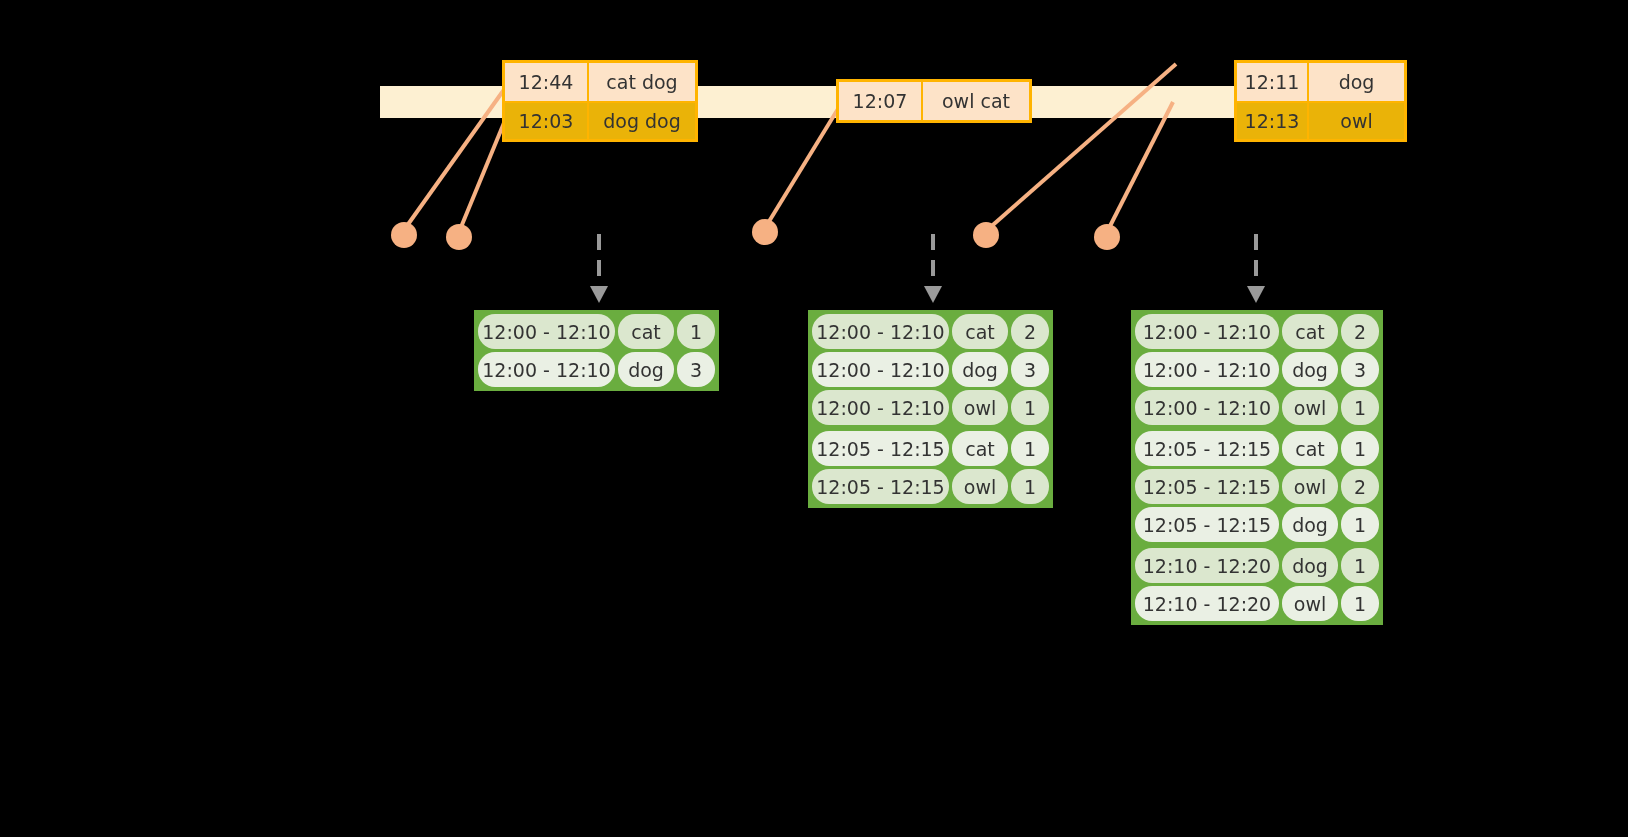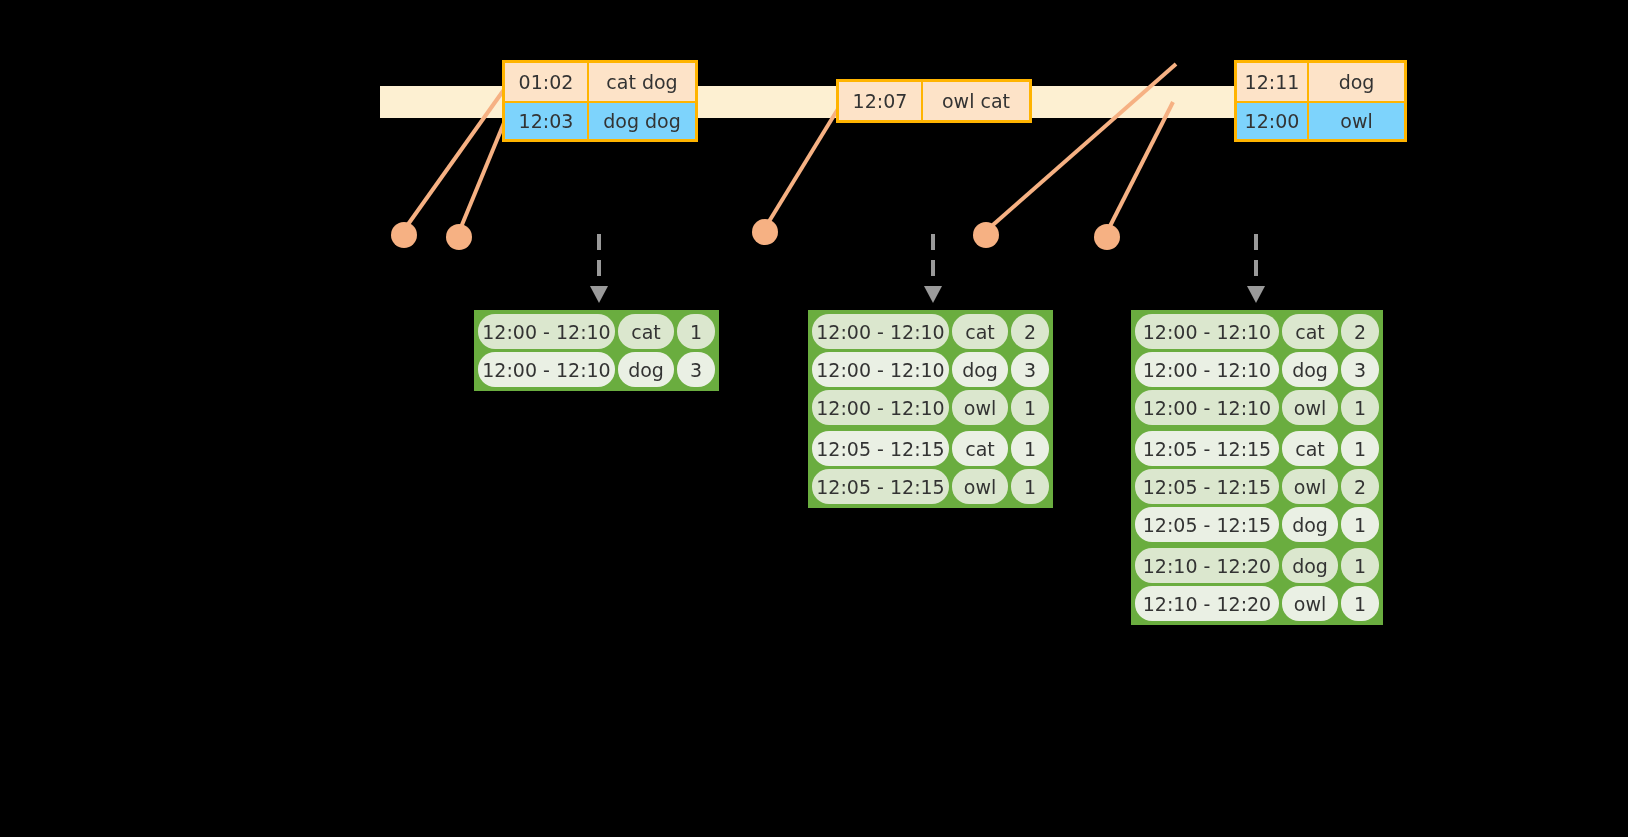--- a/index.html
+++ b/index.html
@@ -13,21 +13,21 @@
 
   
   .evt-box{position:absolute;border:3px solid #ffb400;box-sizing:border-box;}
   .evt-row{display:flex;height:38px;box-sizing:border-box;}
   .evt-row+.evt-row{border-top:2px solid #ffb400;}
   .evt-cell{display:flex;align-items:center;justify-content:center;
      font-size:19px;color:#333;box-sizing:border-box;white-space:nowrap;}
   .evt-time{width:84px;border-right:2px solid #ffb400;}
   .evt-val{flex:1;}
   .row-a .evt-cell{background:#fde3c8;}
-  .row-b .evt-cell{background:#7dd3fc;}
+  .row-b .evt-cell{background:#eab308;}
 
   #evt1{left:502px;top:60px;width:196px;}
   #evt1 .evt-val{width:112px;}
   #evt2{left:836px;top:79px;width:196px;}
   #evt2 .evt-val{width:112px;}
   #evt3{left:1234px;top:60px;width:173px;}
   #evt3 .evt-time{width:72px;}
   #evt3 .evt-val{width:95px;}
 
   
@@ -73,21 +73,21 @@
   <svg class="links">
     <line x1="404" y1="230" x2="508" y2="84" stroke="#f6b183" stroke-width="4"></line>
     <line x1="459" y1="232" x2="506" y2="118" stroke="#f6b183" stroke-width="4"></line>
     <line x1="765" y1="228" x2="841" y2="104" stroke="#f6b183" stroke-width="4"></line>
     <line x1="986" y1="231" x2="1176" y2="64" stroke="#f6b183" stroke-width="4"></line>
     <line x1="1107" y1="232" x2="1173" y2="102" stroke="#f6b183" stroke-width="4"></line>
   </svg>
 
   <div class="evt-box" id="evt1">
     <div class="evt-row row-a">
-      <div class="evt-cell evt-time">01:02</div>
+      <div class="evt-cell evt-time">12:44</div>
       <div class="evt-cell evt-val">cat dog</div>
     </div>
     <div class="evt-row row-b">
       <div class="evt-cell evt-time">12:03</div>
       <div class="evt-cell evt-val">dog dog</div>
     </div>
   </div>
 
   <div class="evt-box" id="evt2">
     <div class="evt-row row-a">
@@ -95,21 +95,21 @@
       <div class="evt-cell evt-val">owl cat</div>
     </div>
   </div>
 
   <div class="evt-box" id="evt3">
     <div class="evt-row row-a">
       <div class="evt-cell evt-time">12:11</div>
       <div class="evt-cell evt-val">dog</div>
     </div>
     <div class="evt-row row-b">
-      <div class="evt-cell evt-time">12:00</div>
+      <div class="evt-cell evt-time">12:13</div>
       <div class="evt-cell evt-val">owl</div>
     </div>
   </div>
 
   <div class="dot" style="left:391px;top:222px;"></div>
   <div class="dot" style="left:446px;top:224px;"></div>
   <div class="dot" style="left:752px;top:219px;"></div>
   <div class="dot" style="left:973px;top:222px;"></div>
   <div class="dot" style="left:1094px;top:224px;"></div>
 

